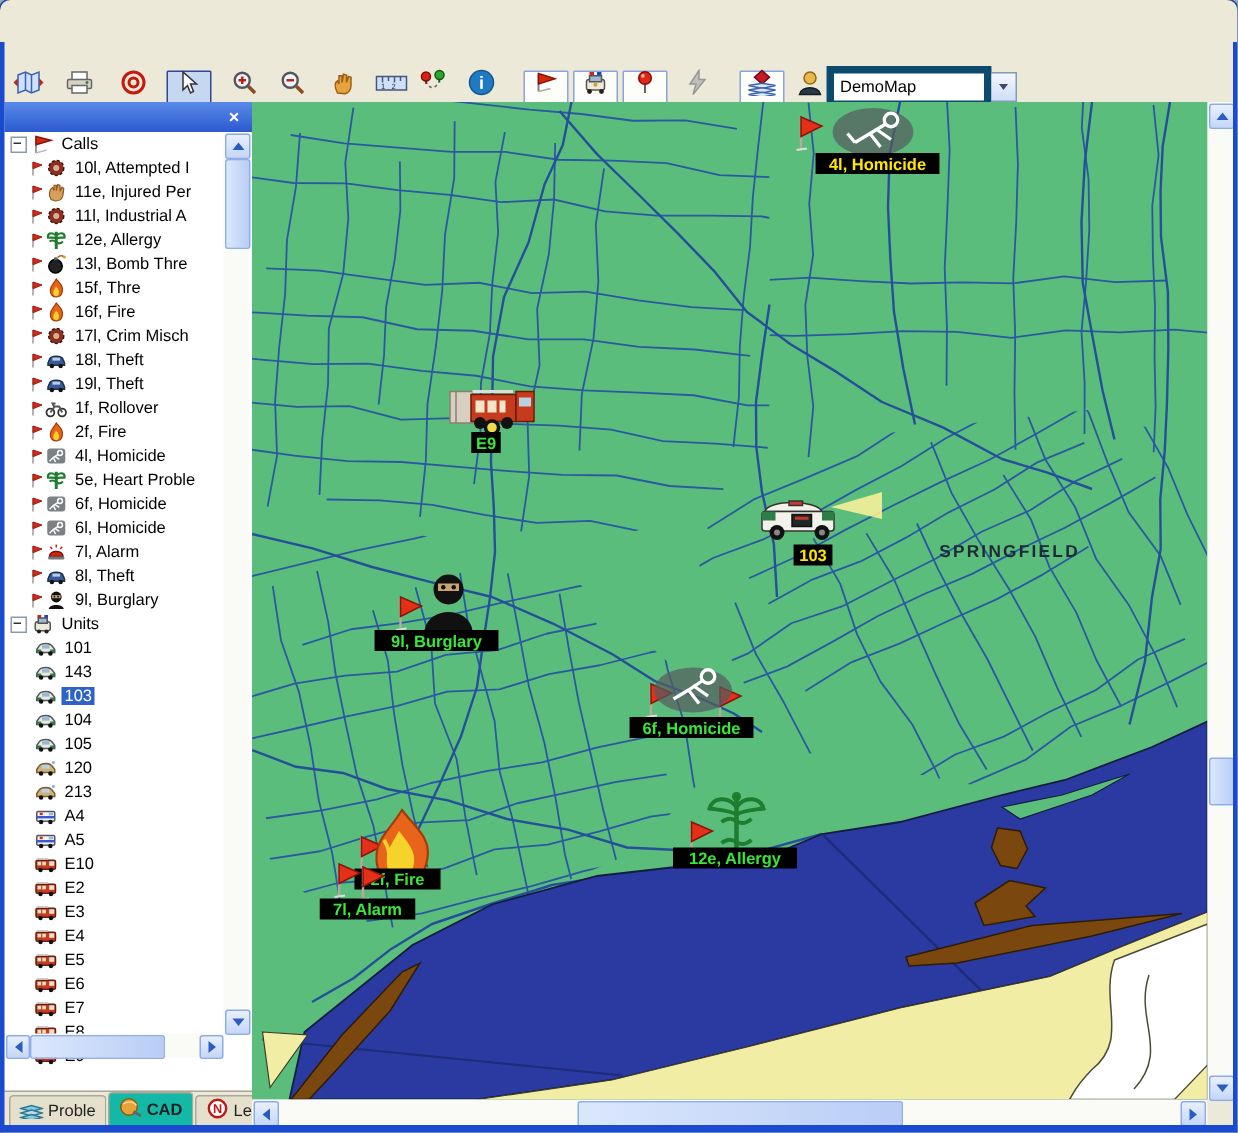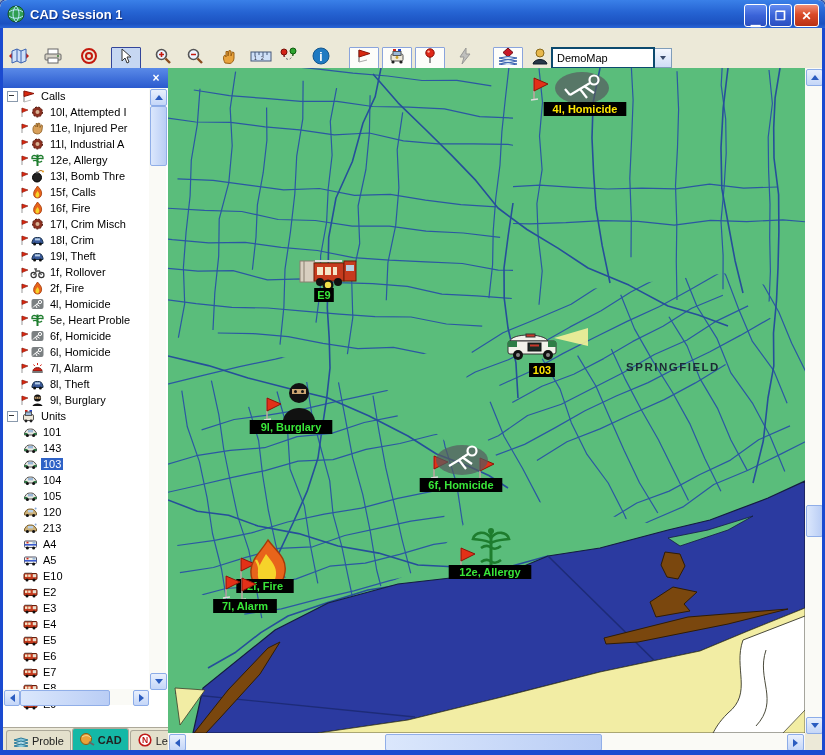--- a/index.html
+++ b/index.html
@@ -25,21 +25,21 @@
   .menubar{position:absolute;left:3px;top:28px;right:3px;height:19px;background:#ece9d8;display:flex;align-items:center;font-size:12px;color:#111;}
   .menu-item{padding:2px 8px;}
   .menu-item u{text-decoration:underline;}
   .toolbar{position:absolute;left:3px;top:47px;right:3px;height:21px;background:#ece9d8;display:flex;align-items:center;border-bottom:1px solid #d8d4c0;}
   .tbtn{width:24px;height:20px;display:flex;align-items:center;justify-content:center;flex:0 0 auto;}
   .tbtn.boxed{border:1px solid #8aa4dc;background:#fdfdfa;border-radius:1px;width:28px;}
   .tbtn.pressed{border:1px solid #33459a;background:#c6d7f2;border-radius:1px;width:28px;}
   .tbtn.disabled{opacity:.85;}
   .combo{display:flex;align-items:center;height:20px;}
   .combo .cicon{margin-right:2px;}
-  .combo .cbox{width:96px;height:18px;background:#fff;border:2px solid #0c4a6e;font-size:11px;display:flex;align-items:center;padding-left:4px;color:#000;}
+  .combo .cbox{width:96px;height:18px;background:#fff;border:5px solid #0c4a6e;font-size:11px;display:flex;align-items:center;padding-left:4px;color:#000;}
   .combo .cdrop{width:16px;height:18px;border:1px solid #7f9db9;border-left:none;background:linear-gradient(180deg,#f4f7fd,#cfddf6);display:flex;align-items:center;justify-content:center;}
   .arr{width:0;height:0;border-left:3px solid transparent;border-right:3px solid transparent;border-top:4px solid #3a4a6a;}
   
   .sidebar{position:absolute;left:3px;top:68px;width:165px;bottom:5px;background:#fff;}
   .panelhead{position:absolute;left:0;top:0;width:165px;height:20px;background:linear-gradient(180deg,#5a8ae8,#2a5ace);display:flex;align-items:center;justify-content:flex-end;}
   .panelx{color:#fff;font-weight:bold;font-size:12px;width:16px;height:14px;margin-right:4px;text-align:center;line-height:14px;}
   .treeview{position:absolute;left:0;top:20px;width:146px;bottom:28px;overflow:hidden;background:#fff;font-size:11px;color:#000;}
   .trow{height:16px;display:flex;align-items:center;white-space:nowrap;}
   .trow .exp{width:9px;height:9px;border:1px solid #8a9aad;background:#fff;margin:0 3px 0 4px;position:relative;flex:0 0 auto;}
   .trow .exp::after{content:"";position:absolute;left:1px;top:3px;width:5px;height:1px;background:#333;}
@@ -65,38 +65,20 @@
   
   .maparea{position:absolute;left:168px;top:68px;width:637px;height:665px;background:#5abd7b;overflow:hidden;}
   .map-vsb{position:absolute;right:3px;top:68px;width:17px;height:665px;background:#fafaf6;z-index:40;}
   .map-hsb{position:absolute;left:168px;right:20px;top:733px;height:17px;background:#fafaf6;z-index:40;}
   text{font-family:"Liberation Sans",sans-serif;}
 </style>
 </head>
 <body>
 
 <div id="win">
-  <div class="titlebar">
-    <svg class="title-icon" viewBox="0 0 18 18">
-      <circle cx="9" cy="9" r="8" fill="#2f9e52" stroke="#14512a"></circle>
-      <path d="M2,7 C6,4 12,4 16,7 M2,11 C6,14 12,14 16,11 M9,1 C5,5 5,13 9,17 M9,1 C13,5 13,13 9,17" stroke="#bfe8ff" stroke-width="1" fill="none"></path>
-    </svg>
-    <span class="title-text">CAD Session 1</span>
-    <div class="winbtns">
-      <div class="wbtn">
-          <span class="glyph" style="margin-top:8px">▁</span>
-        </div>
-      <div class="wbtn">
-          <span class="glyph">❐</span>
-        </div>
-      <div class="wbtn close">
-          <span class="glyph">✕</span>
-        </div>
-    </div>
-  </div>
 
   <div class="toolbar" id="toolbar">
       <div class="tbtn " style="margin-left: 4px;">
         <span><svg width="22" height="18" viewBox="0 0 22 18">
             <polygon points="1,9 5,5 5,13" fill="#c22316"></polygon>
             <polygon points="21,9 17,5 17,13" fill="#c22316"></polygon>
             <path d="M4,4 L9,2 L13,4 L18,2 V14 L13,16 L9,14 L4,16 Z" fill="#cfe0f8" stroke="#3a62b0"></path>
             <line x1="9" y1="2" x2="9" y2="14" stroke="#3a62b0"></line>
             <line x1="13" y1="4" x2="13" y2="16" stroke="#3a62b0"></line>
           </svg></span>
@@ -297,21 +279,21 @@
         <div class="trow">
           <span class="sp"></span>
           <span class="mflag"><svg width="9" height="14" viewBox="0 0 9 14">
               <line x1="2" y1="3" x2="2" y2="12" stroke="#999"></line>
               <polygon points="2,3 8,5 2,7.5" fill="#d82810" stroke="#8a1408" stroke-width=".6"></polygon>
             </svg></span>
           <span class="ticon"><svg width="15" height="14" viewBox="0 0 15 14">
               <path d="M7.5,1 C10,4 12,5.5 11.6,9 C11.2,12 9.3,13 7.5,13 C5.2,13 3.4,11.4 3.6,8.4 C3.8,5.4 5.8,4 7.5,1 Z" fill="#e8641b" stroke="#a33a08" stroke-width=".8"></path>
               <path d="M7.5,6 C9,8 9.6,9 9.2,10.6 C9,12 8,12.4 7.3,12.4 C6,12.4 5.3,11.3 5.5,9.8 C5.7,8.4 6.6,7.6 7.5,6 Z" fill="#f6d32a"></path>
             </svg></span>
-          <span class="tlabel">15f, Calls</span>
+          <span class="tlabel">15f, Thre</span>
         </div>
         <div class="trow">
           <span class="sp"></span>
           <span class="mflag"><svg width="9" height="14" viewBox="0 0 9 14">
               <line x1="2" y1="3" x2="2" y2="12" stroke="#999"></line>
               <polygon points="2,3 8,5 2,7.5" fill="#d82810" stroke="#8a1408" stroke-width=".6"></polygon>
             </svg></span>
           <span class="ticon"><svg width="15" height="14" viewBox="0 0 15 14">
               <path d="M7.5,1 C10,4 12,5.5 11.6,9 C11.2,12 9.3,13 7.5,13 C5.2,13 3.4,11.4 3.6,8.4 C3.8,5.4 5.8,4 7.5,1 Z" fill="#e8641b" stroke="#a33a08" stroke-width=".8"></path>
               <path d="M7.5,6 C9,8 9.6,9 9.2,10.6 C9,12 8,12.4 7.3,12.4 C6,12.4 5.3,11.3 5.5,9.8 C5.7,8.4 6.6,7.6 7.5,6 Z" fill="#f6d32a"></path>
@@ -335,21 +317,21 @@
           <span class="mflag"><svg width="9" height="14" viewBox="0 0 9 14">
               <line x1="2" y1="3" x2="2" y2="12" stroke="#999"></line>
               <polygon points="2,3 8,5 2,7.5" fill="#d82810" stroke="#8a1408" stroke-width=".6"></polygon>
             </svg></span>
           <span class="ticon"><svg width="15" height="14" viewBox="0 0 15 14">
               <path d="M2,9 L3,6.5 C3.5,5 5,4.5 7.5,4.5 C10,4.5 11.5,5 12,6.5 L13,9 L13,10.5 L2,10.5 Z" fill="#3a5a9a" stroke="#18304a"></path>
               <circle cx="4.6" cy="11" r="1.5" fill="#111"></circle>
               <circle cx="10.4" cy="11" r="1.5" fill="#111"></circle>
               <rect x="5" y="5.4" width="5" height="2" fill="#b8d0e8"></rect>
             </svg></span>
-          <span class="tlabel">18l, Crim</span>
+          <span class="tlabel">18l, Theft</span>
         </div>
         <div class="trow">
           <span class="sp"></span>
           <span class="mflag"><svg width="9" height="14" viewBox="0 0 9 14">
               <line x1="2" y1="3" x2="2" y2="12" stroke="#999"></line>
               <polygon points="2,3 8,5 2,7.5" fill="#d82810" stroke="#8a1408" stroke-width=".6"></polygon>
             </svg></span>
           <span class="ticon"><svg width="15" height="14" viewBox="0 0 15 14">
               <path d="M2,9 L3,6.5 C3.5,5 5,4.5 7.5,4.5 C10,4.5 11.5,5 12,6.5 L13,9 L13,10.5 L2,10.5 Z" fill="#3a5a9a" stroke="#18304a"></path>
               <circle cx="4.6" cy="11" r="1.5" fill="#111"></circle>

